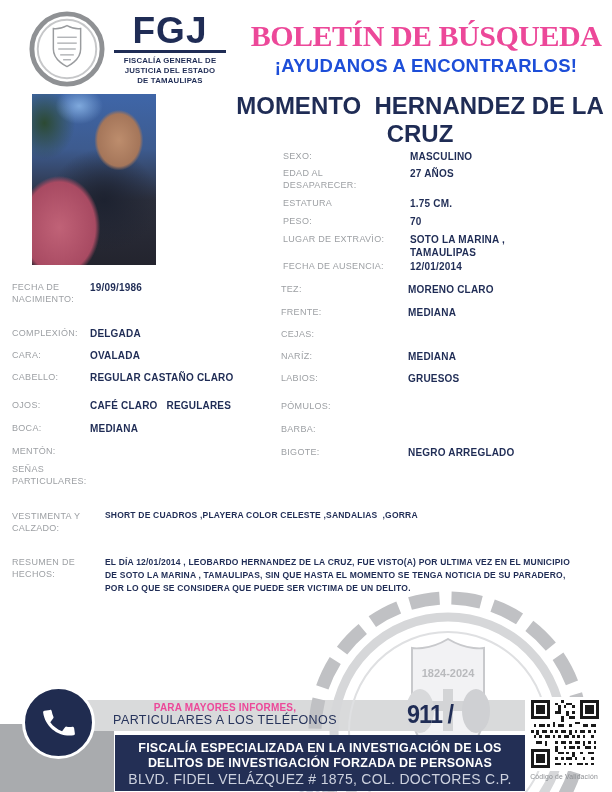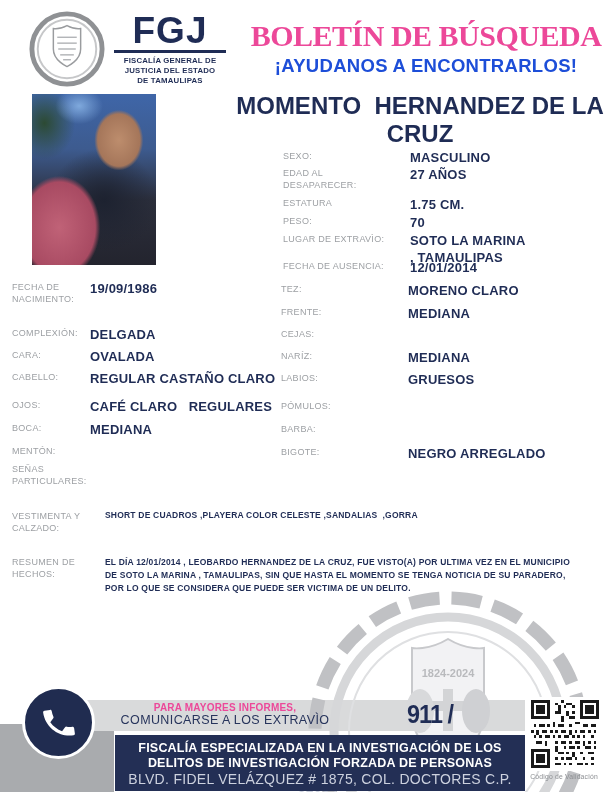--- a/index.html
+++ b/index.html
@@ -26,21 +26,21 @@
       radial-gradient(ellipse 44px 52px at 10% 17%, #2c4a33 0%, rgba(0,0,0,0) 70%),
       radial-gradient(ellipse 70px 66px at 58% 62%, #1d2230 0%, rgba(0,0,0,0) 78%),
       linear-gradient(180deg, #3f66a8 0%, #3d5b8f 32%, #2c2f3c 62%, #23242e 100%);}
   
   .frow{position:absolute;display:flex;align-items:flex-start;z-index:3;}
   .rA{left:283px;} .rA .flabel{width:127px;}
   .rB{left:281px;} .rB .flabel{width:127px;}
   .lc{left:12px;}  .lc .flabel{width:78px;}
   .lc2{left:12px;} .lc2 .flabel{width:93px;}
   .flabel{flex:none;color:#9da0a4;font-size:9px;line-height:1.35;letter-spacing:.3px;white-space:pre-wrap;}
-  .fvalue{color:#1f2c55;font-weight:bold;font-size:13px;line-height:1.3;letter-spacing:.2px;white-space:pre-wrap;}
+  .fvalue{color:#1f2c55;font-weight:bold;font-size:10px;line-height:1.3;letter-spacing:.2px;white-space:pre-wrap;}
   .w-narrow{width:66px !important;}
   .val-narrow{width:120px;}
   .vestimenta .fvalue{width:460px;font-size:8.5px;}
   .resumen .fvalue{width:472px;font-size:8.5px;line-height:1.55;}
   
   .watermark{position:absolute;left:298px;top:581px;width:300px;height:300px;z-index:2;pointer-events:none;}
   
   .gray-left{position:absolute;left:0;top:724px;width:114px;height:68px;background:#a9abae;z-index:1;}
   .gray-banner{position:absolute;left:75px;top:700px;width:450px;height:31px;background:#d9dadb;z-index:1;}
   .informes{position:absolute;left:100px;top:702px;width:250px;text-align:center;z-index:3;}
@@ -209,21 +209,21 @@
   <div class="gray-banner"></div>
 
   <div class="phone-circle">
     <svg width="38" height="38" viewBox="0 0 24 24" style="transform:rotate(-8deg)">
       <path fill="#ffffff" d="M6.62 10.79c1.44 2.83 3.76 5.14 6.59 6.59l2.2-2.2c.27-.27.67-.36 1.02-.24 1.12.37 2.33.57 3.57.57.55 0 1 .45 1 1V20c0 .55-.45 1-1 1-9.39 0-17-7.61-17-17 0-.55.45-1 1-1h3.5c.55 0 1 .45 1 1 0 1.25.2 2.45.57 3.57.11.35.03.74-.25 1.02l-2.2 2.2z"></path>
     </svg>
   </div>
 
   <div class="informes">
     <div class="informes-bold">PARA MAYORES INFORMES,</div>
-    <div class="informes-reg">COMUNICARSE A LOS EXTRAVÌO</div>
+    <div class="informes-reg">PARTICULARES A LOS TELÉFONOS</div>
   </div>
   <div class="phone-number">911 / 8343186150</div>
 
   <div class="navy-banner">
     <div class="agency">FISCALÍA ESPECIALIZADA EN LA INVESTIGACIÓN DE LOS</div>
     <div class="agency">DELITOS DE INVESTIGACIÓN FORZADA DE PERSONAS</div>
     <div class="address">BLVD. FIDEL VELÁZQUEZ # 1875, COL. DOCTORES C.P. 87024,</div>
     <div class="address">CIUDAD VICTORIA, TAMAULIPAS, MÉXICO</div>
   </div>
 

